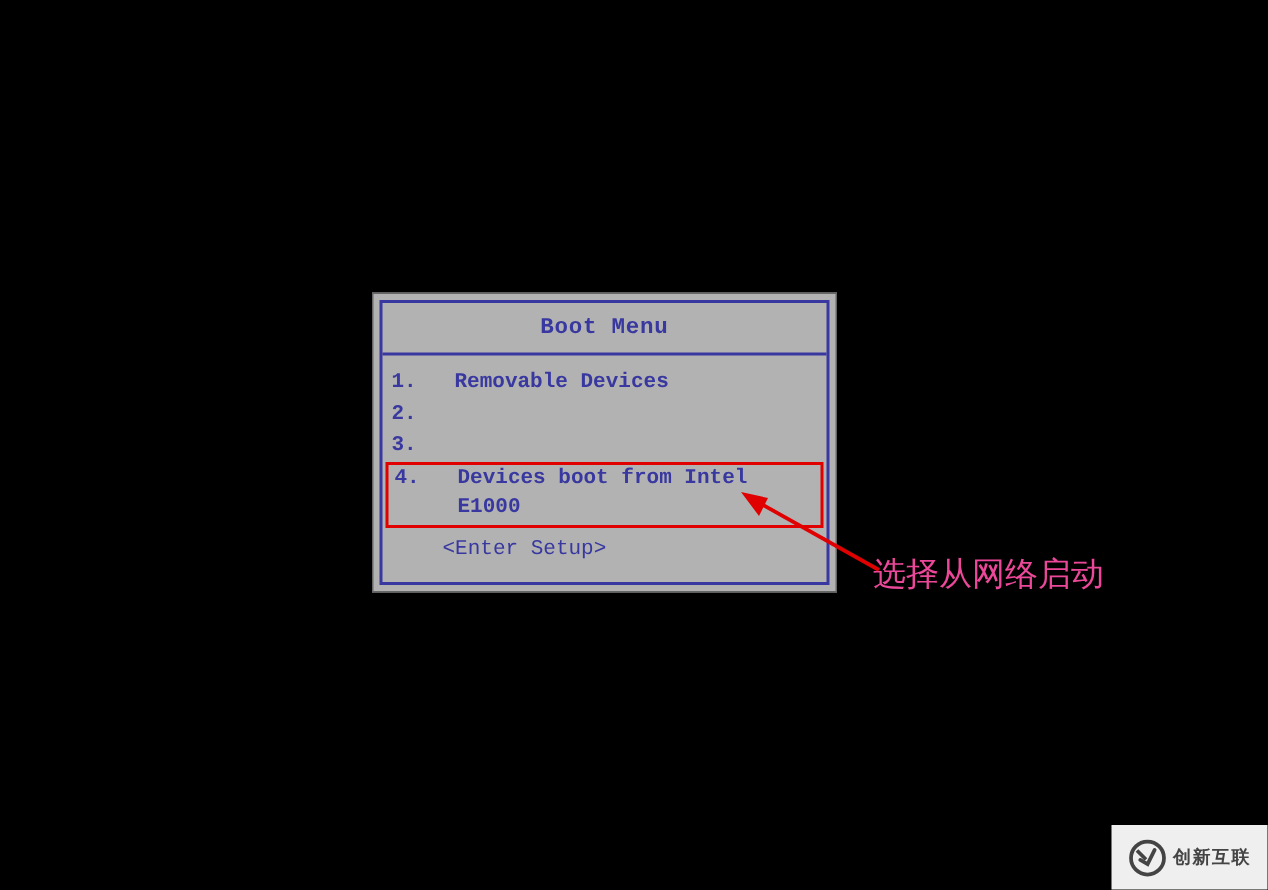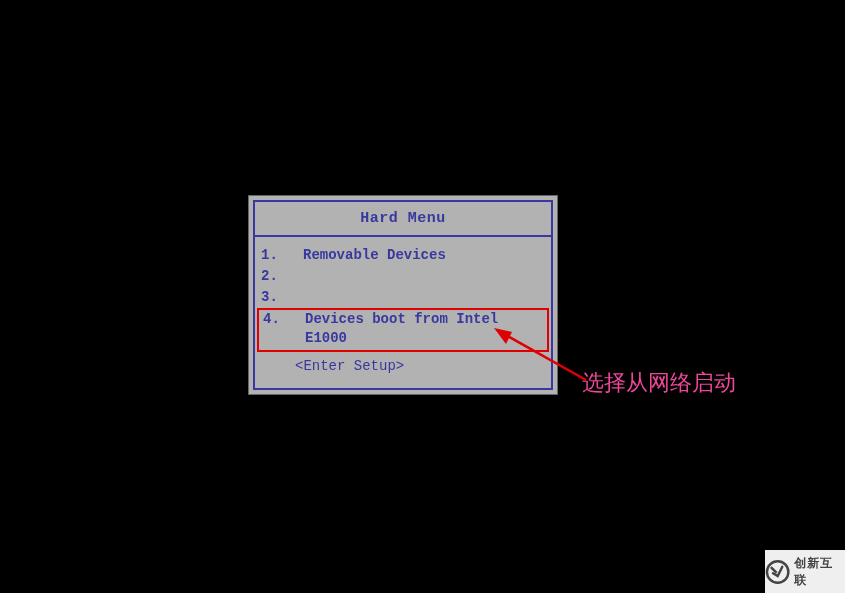--- a/index.html
+++ b/index.html
@@ -81,21 +81,21 @@
       top: 368px;
       color: #ec4899;
       font-size: 22px;
       font-family: 'SimSun', 'Microsoft YaHei', sans-serif;
       font-weight: normal;
     }
     .watermark {
       position: absolute;
       right: 0;
       bottom: 0;
-      width: 80px;
+      width: 104px;
       height: 43px;
       background: #efefef;
       display: flex;
       align-items: center;
       justify-content: center;
       gap: 4px;
     }
     .watermark-icon {
       width: 26px;
       height: 26px;
@@ -111,21 +111,21 @@
       color: #444;
       font-weight: bold;
       letter-spacing: 1px;
     }
   </style>
 </head>
 <body>
 
 <div class="boot-dialog">
   <div class="boot-inner">
-    <div class="boot-title">Hard Menu</div>
+    <div class="boot-title">Boot Menu</div>
     <div class="boot-items">
       <div class="boot-item">
         <span class="num">1.</span>
         <span class="label"> Removable Devices</span>
       </div>
       <div class="boot-item">
         <span class="num">2.</span>
       </div>
       <div class="boot-item">
         <span class="num">3.</span>

